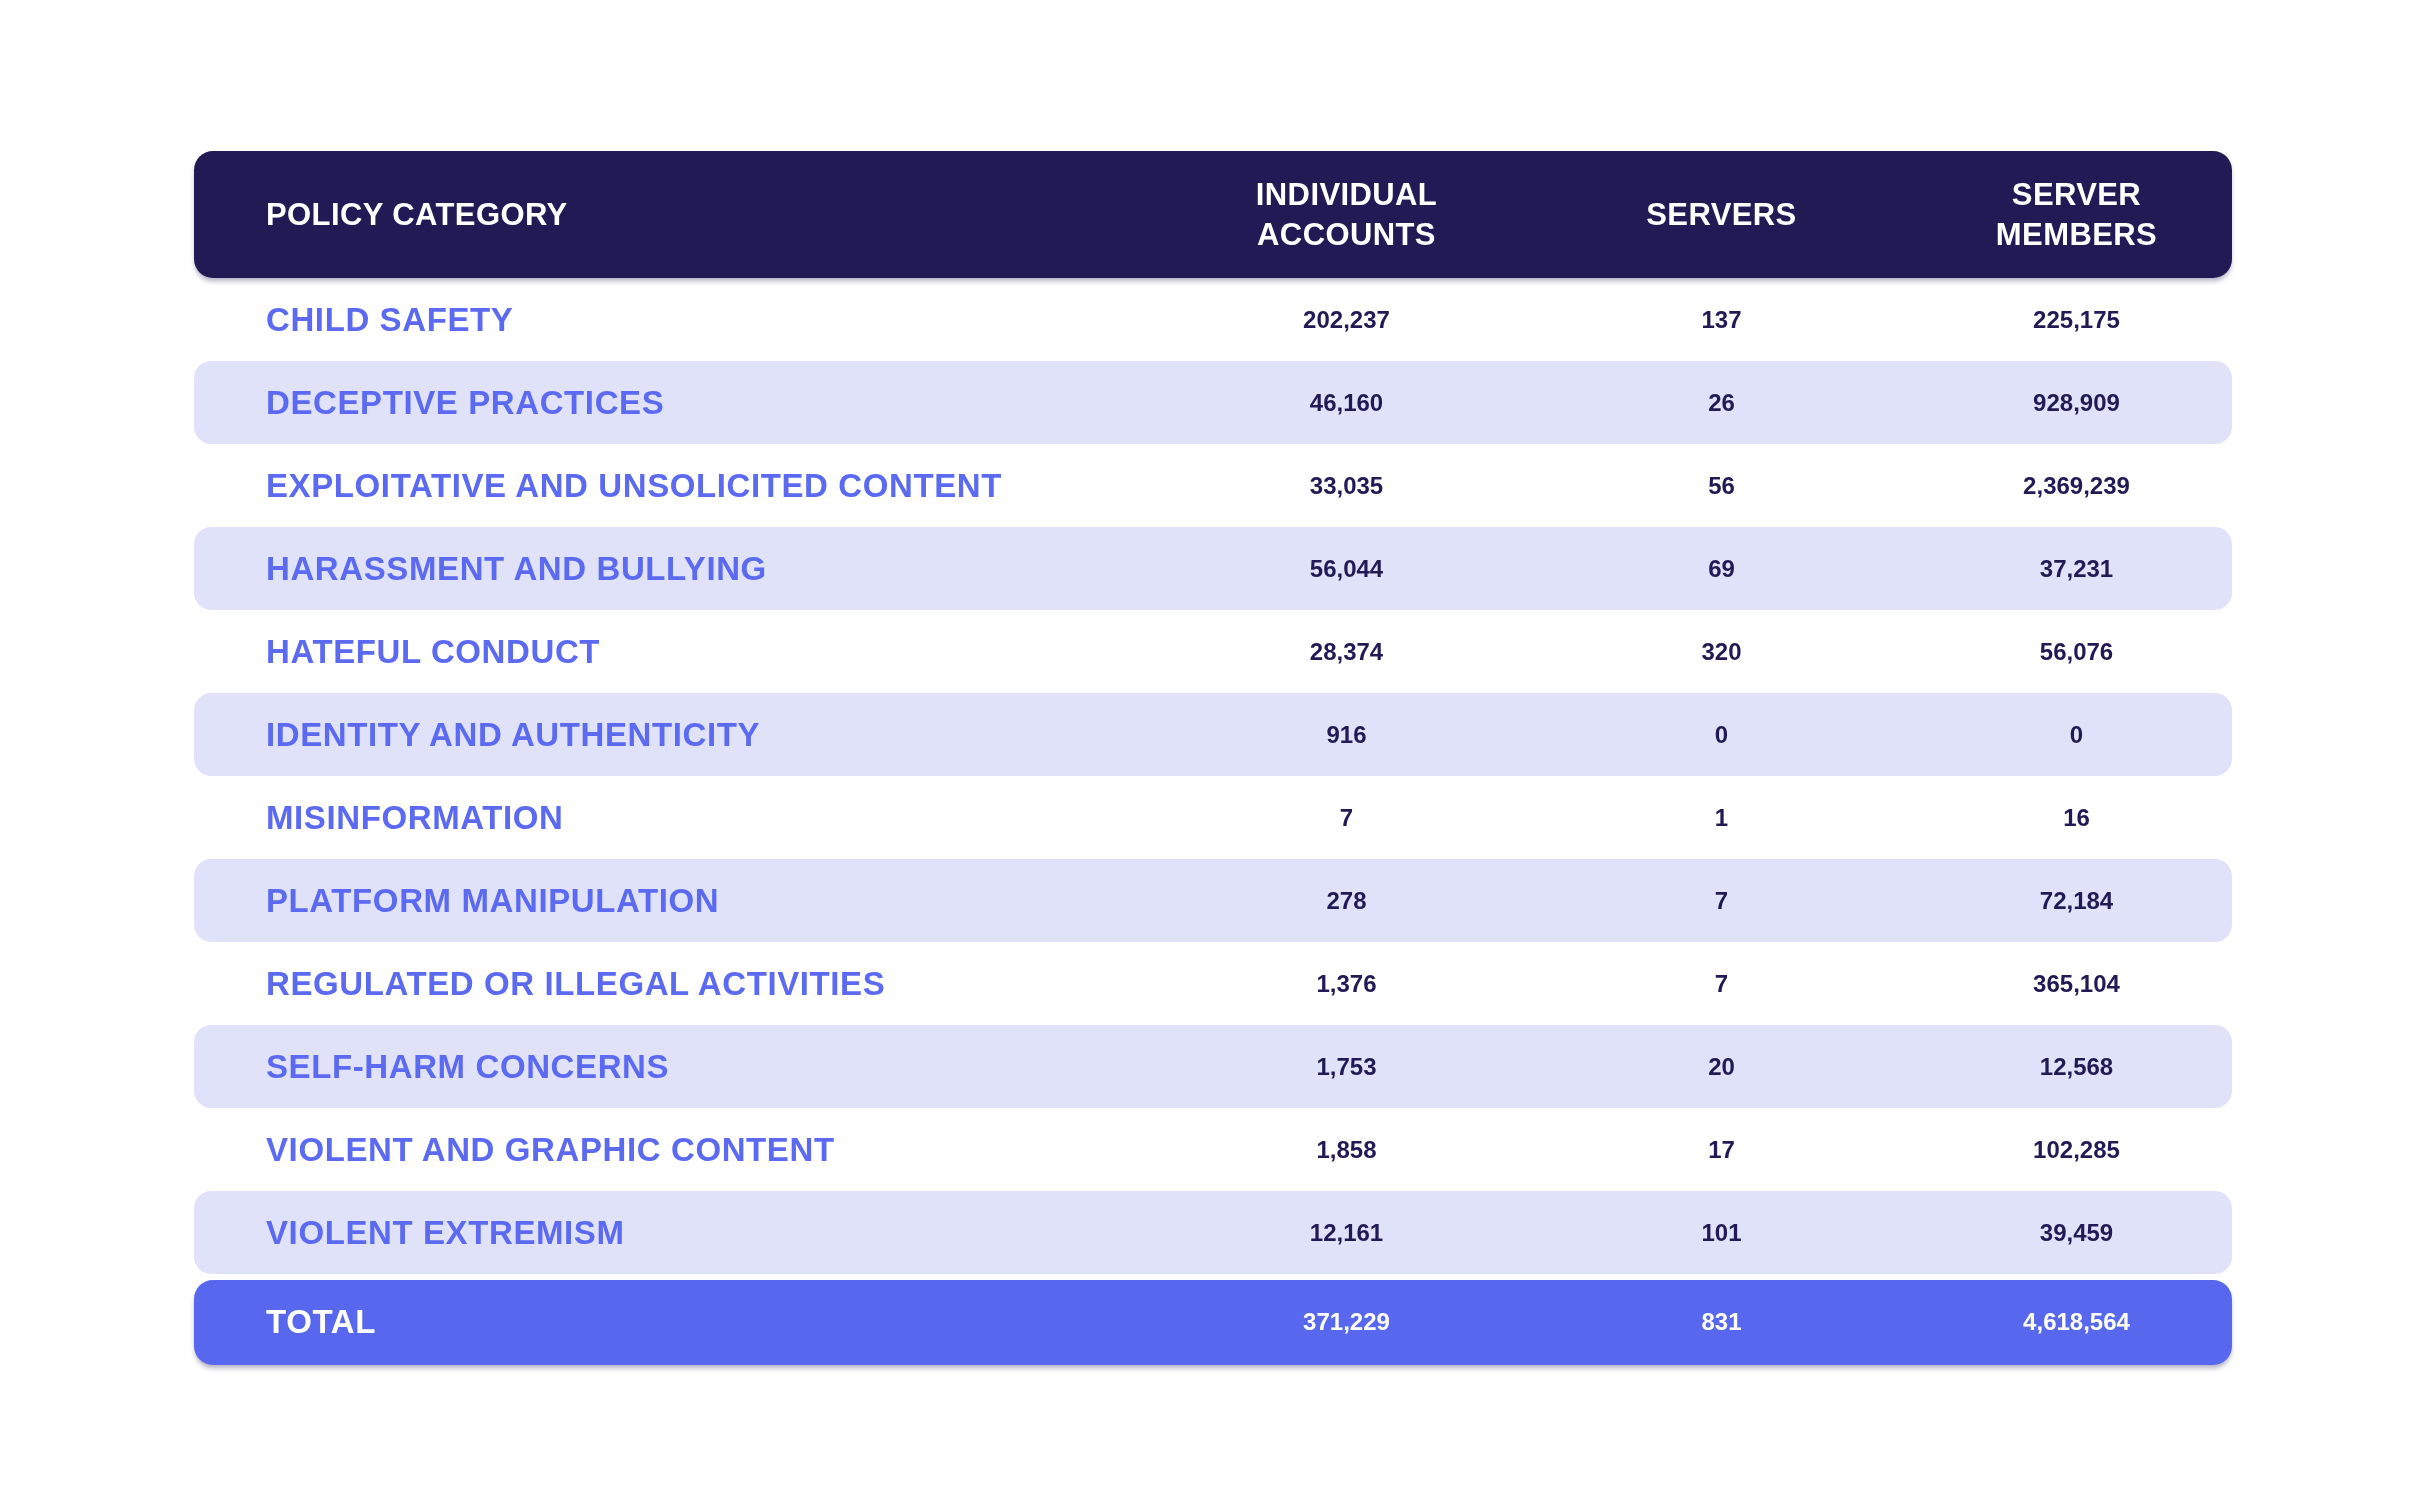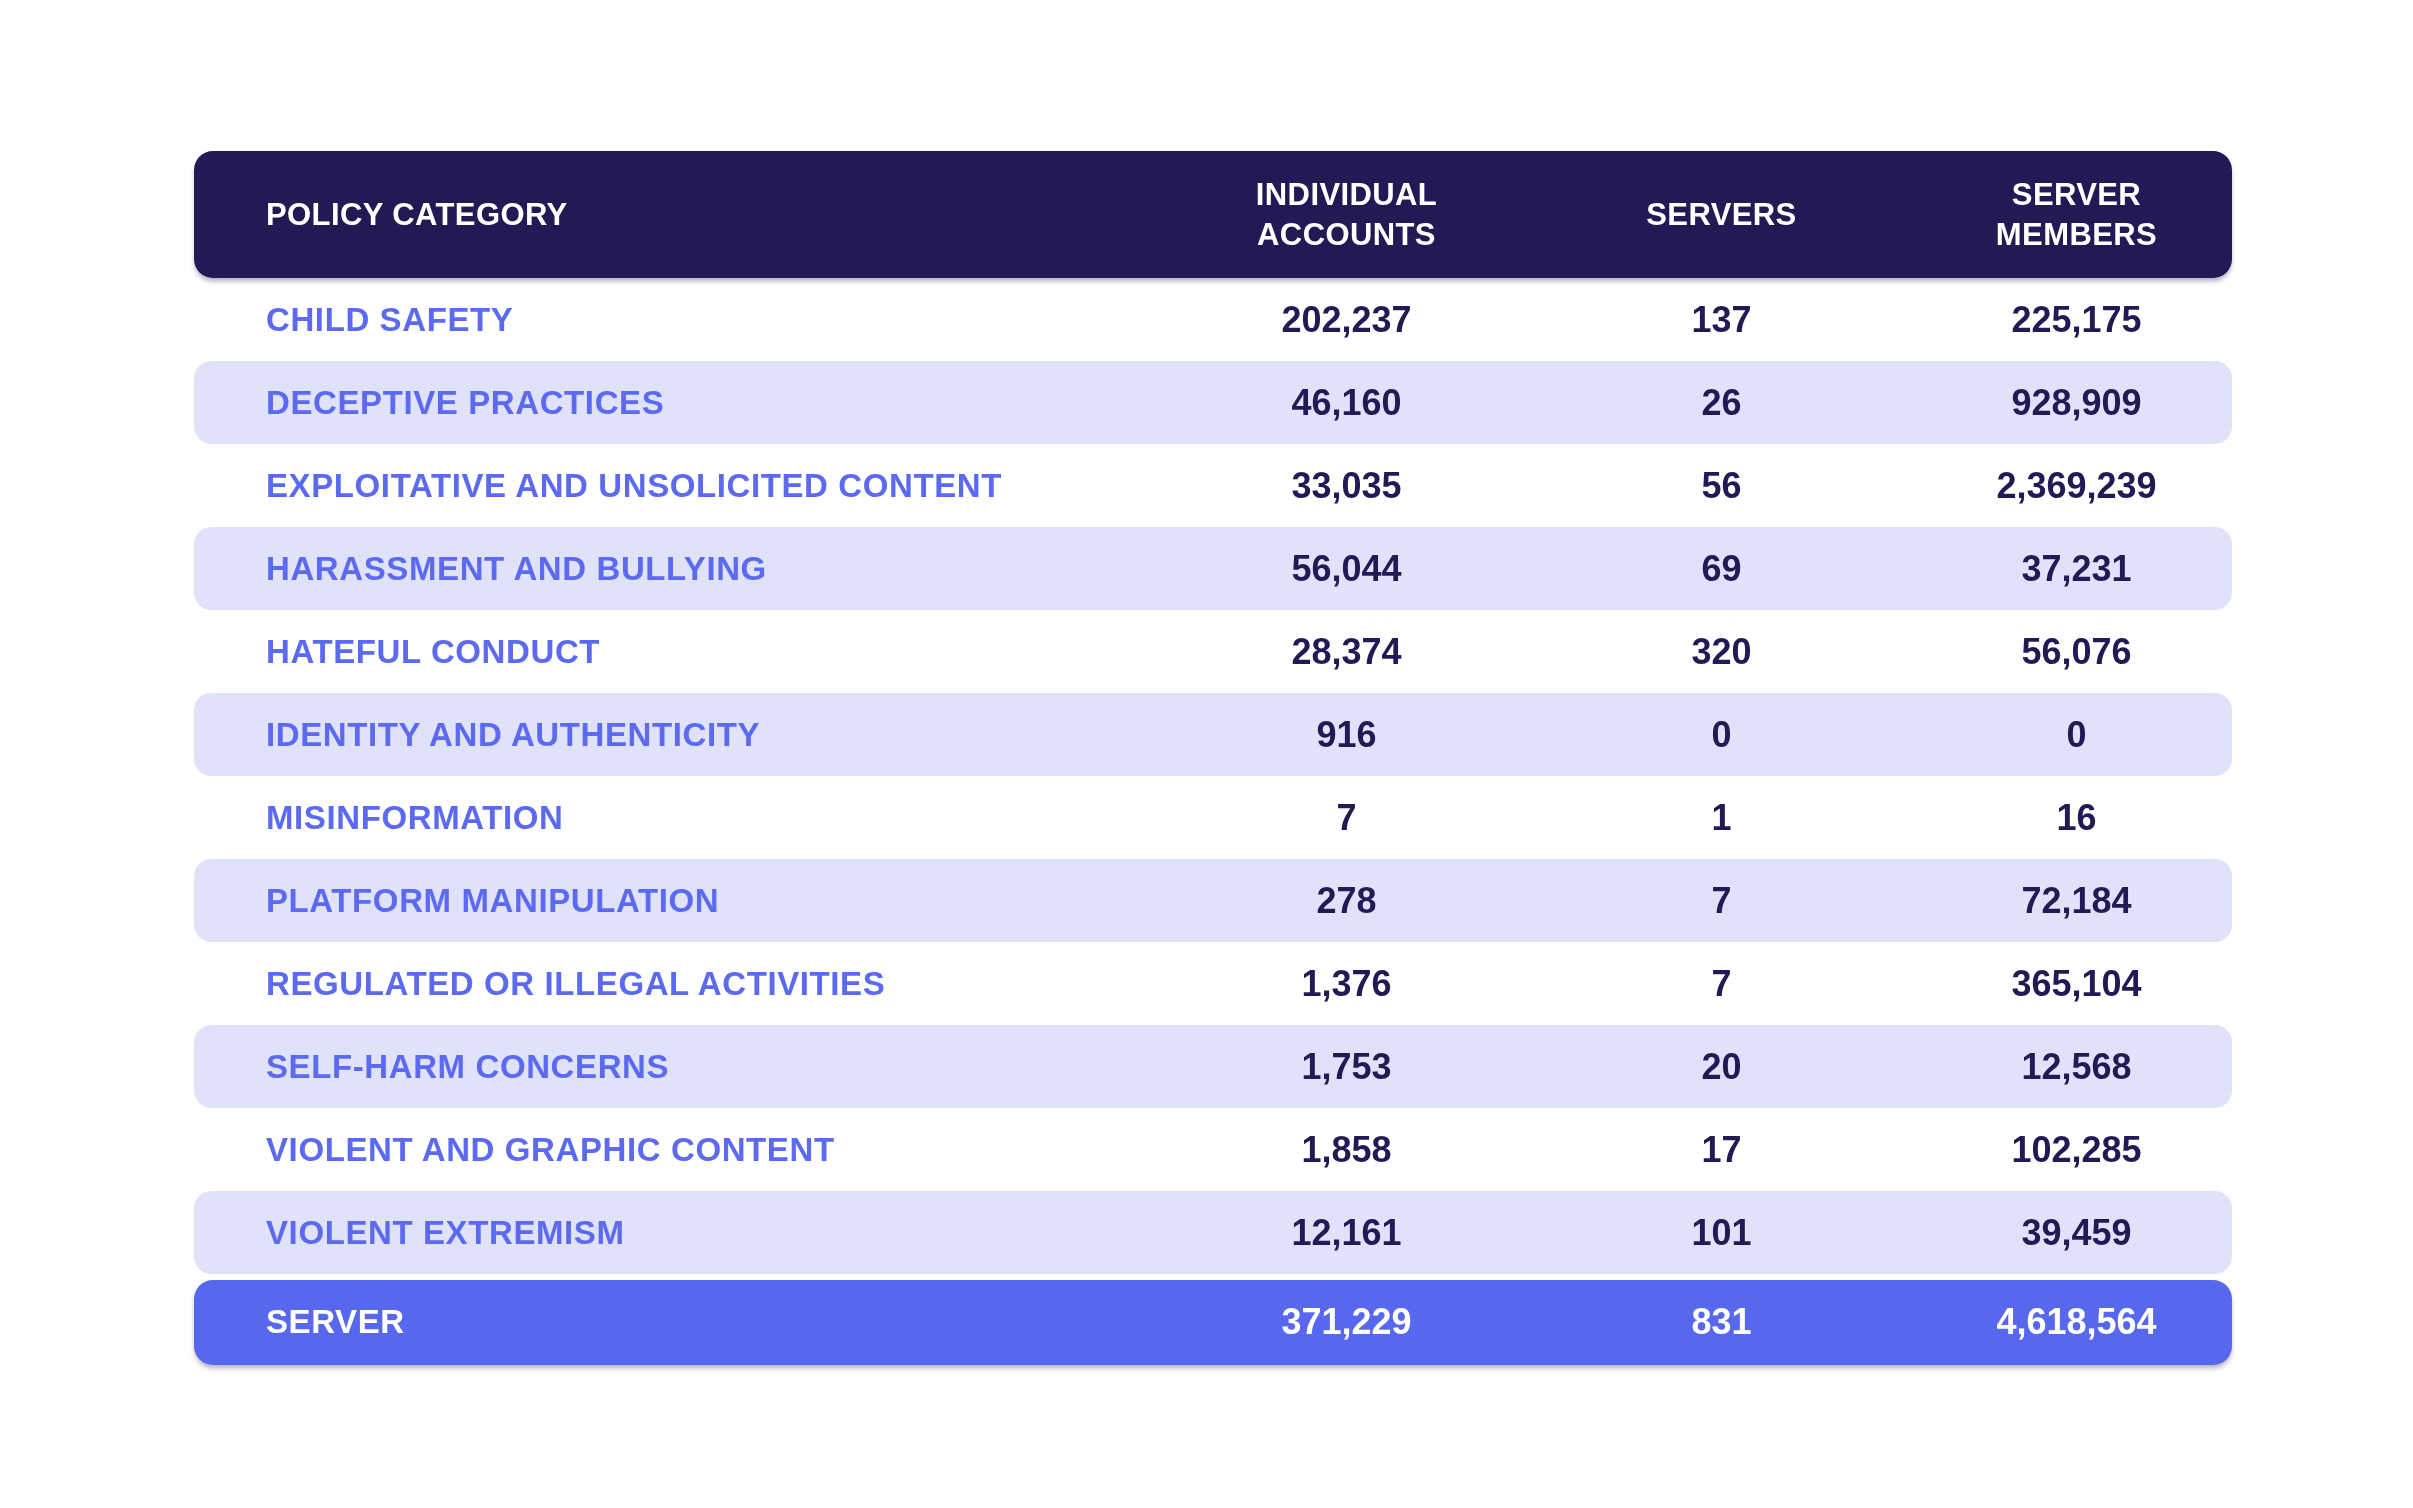--- a/index.html
+++ b/index.html
@@ -60,21 +60,21 @@
   }
   .cell.cat {
     padding-left: 72px;
     font-size: 33px;
     font-weight: 700;
     letter-spacing: 0.6px;
     color: var(--cat-color);
   }
   .cell.num {
     text-align: center;
-    font-size: 36px;
+    font-size: 24px;
     font-weight: 700;
     color: var(--num-color);
   }
   .c3 {
     padding-right: 72px;
   }
   .total {
     margin-top: 5.8px;
     height: 85px;
     background: var(--total-bg);
@@ -174,21 +174,21 @@
         </div>
         <div class="grid-row row alt">
           <div class="cell cat">VIOLENT EXTREMISM</div>
           <div class="cell num">12,161</div>
           <div class="cell num c3">101</div>
           <div class="cell num">39,459</div>
         </div>
       </div>
 
     <div class="grid-row total">
-      <div class="cell cat">SERVER</div>
+      <div class="cell cat">TOTAL</div>
       <div class="cell num">371,229</div>
       <div class="cell num c3">831</div>
       <div class="cell num">4,618,564</div>
     </div>
 
   </div>
 </div>
 
 
 </body></html>

